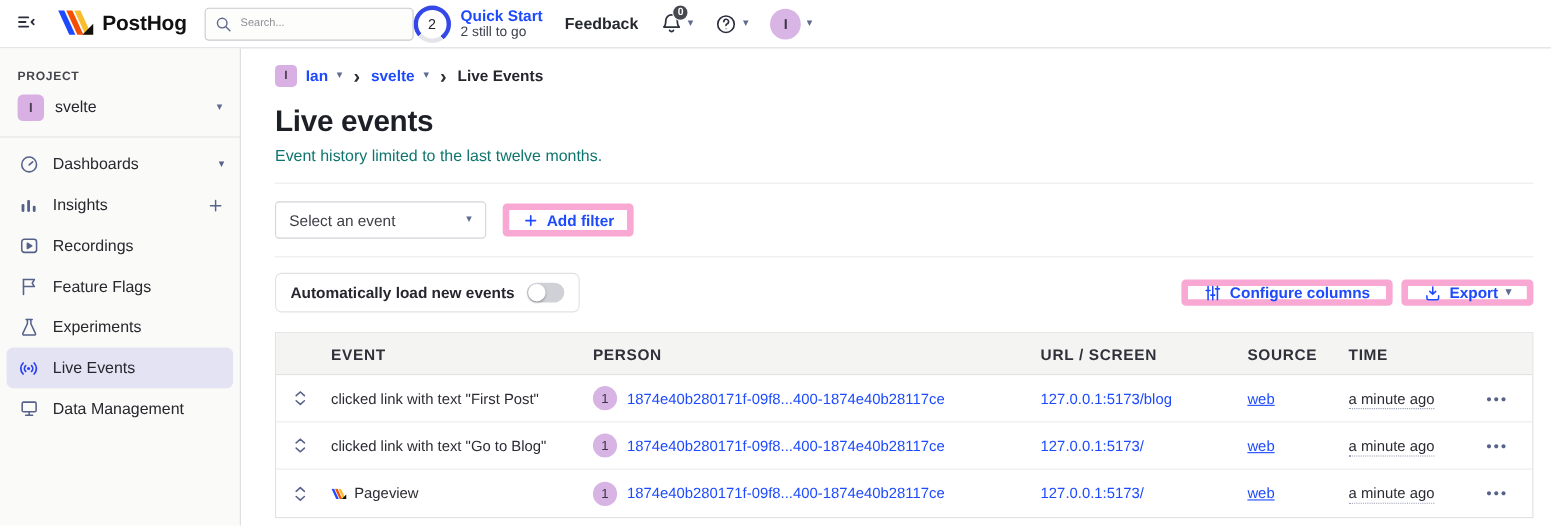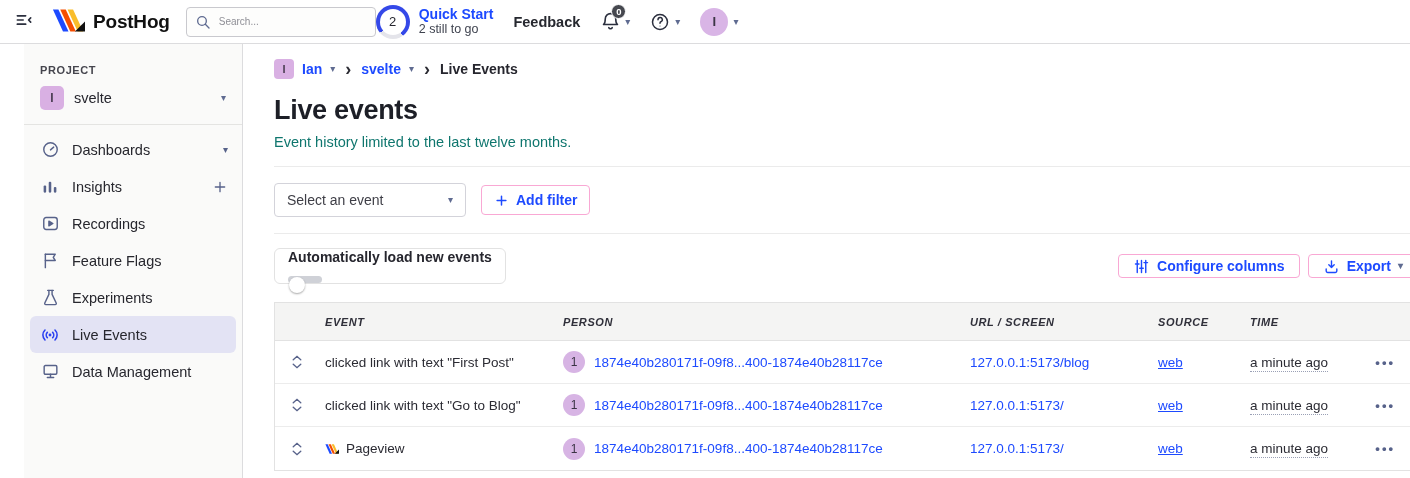--- a/index.html
+++ b/index.html
@@ -40,21 +40,21 @@
   .bell-wrap { position: relative; display: flex; align-items: center; gap: 4px; cursor: pointer; }
   .bell-badge { position: absolute; top: -7px; left: 11px; width: 15px; height: 15px;
     border-radius: 50%; background: #46484f; color: #fff; font-size: 9.5px; font-weight: 700;
     display: grid; place-items: center; border: 1.5px solid #fff; }
   .help-wrap { display: flex; align-items: center; gap: 5px; cursor: pointer; }
   .avatar-wrap { display: flex; align-items: center; gap: 5px; cursor: pointer; }
   .tb-avatar { width: 28px; height: 28px; border-radius: 50%; background: #d9b5e6;
     display: grid; place-items: center; font-size: 13px; color: #3c3545; font-weight: 600; }
 
   
-  .body-row { display: flex; height: 434px; margin-left: 24px; }
+  .body-row { display: flex; height: 434px; }
   .sidebar { width: 219px; background: #fafaf9; border-right: 1px solid #dcdcde; padding-top: 12px; flex: none; }
   .main { flex: 1; padding: 14px 16px 0 31px; }
 
   
   .side-label { font-size: 11px; font-weight: 700; letter-spacing: 0.6px; color: #45454e; padding: 8px 16px 6px; }
   .project-row { display: flex; align-items: center; gap: 10px; padding: 4px 16px 12px; cursor: pointer; }
   .project-avatar { width: 24px; height: 24px; border-radius: 5px; background: #d9b0e3;
     display: grid; place-items: center; font-size: 12px; color: #4a3d52; font-weight: 600; }
   .project-name { font-size: 14.5px; flex: 1; color: #26262e; }
   .side-div { border: none; border-top: 1px solid #e4e4e2; margin: 2px 0 6px; }
@@ -75,41 +75,41 @@
 
   .page-title { font-size: 27px; font-weight: 700; color: #1d1f27; margin: 15px 0 8px; letter-spacing: -0.3px; }
   .page-subtitle { font-size: 14.5px; color: #0f766e; }
   .h-div { height: 1px; background: #ebebeb; margin-top: 16px; }
 
   
   .filter-row { display: flex; align-items: center; gap: 15px; margin: 16px 0; }
   .event-select { width: 192px; height: 34px; border: 1px solid #d3d3da; border-radius: 4px;
     background: #fff; display: flex; align-items: center; justify-content: space-between;
     padding: 0 12px; font-size: 14px; color: #3e3e46; cursor: pointer; }
-  .btn-outline { height: 30px; border: 1px solid #f9a8d4; border-radius: 4px; background: #fff;
+  .btn-outline { height: 30px; border: 6px solid #f9a8d4; border-radius: 4px; background: #fff;
     display: inline-flex; align-items: center; gap: 7px; padding: 0 12px;
     color: #1d4aff; font-weight: 600; font-size: 14px; cursor: pointer;
     font-family: "Liberation Sans", sans-serif; }
 
   
   .controls-row { display: flex; align-items: center; justify-content: space-between; margin: 14px 0 0; }
   .autoload { height: 36px; border: 1px solid #e2e2e2; border-radius: 6px; background: #fff;
-    display: inline-flex; align-items: flex-start; gap: 11px; padding: 0 13px;
-    font-size: 14px; font-weight: 600; color: #26262e; flex-direction: column; }
+    display: inline-flex; align-items: center; gap: 11px; padding: 0 13px;
+    font-size: 14px; font-weight: 600; color: #26262e; }
   .toggle { width: 34px; height: 18px; border-radius: 9px; background: #cfd1d7; position: relative; cursor: pointer; }
   .toggle .knob { position: absolute; left: 1px; top: 1px; width: 16px; height: 16px;
     border-radius: 50%; background: #fff; box-shadow: 0 1px 2px rgba(0,0,0,.35); }
   .right-buttons { display: flex; gap: 8px; }
   .btn-outline.tall { height: 24px; padding: 0 14px; }
 
   
   .events-table { border: 1px solid #e2e2e2; margin-top: 18px; width: 1144px; background: #fff; }
   .t-grid { display: grid; grid-template-columns: 42px 238px 405px 190px 95px 120px 1fr; align-items: center; }
   .t-head { background: #f4f4f3; height: 38px; border-bottom: 1px solid #e2e2e2; }
-  .th { font-size: 11px; font-weight: 700; letter-spacing: .6px; color: #30303a; padding-left: 8px; font-style: italic; }
+  .th { font-size: 14px; font-weight: 700; letter-spacing: .6px; color: #30303a; padding-left: 8px; }
   .t-row { height: 43px; border-bottom: 1px solid #ececec; font-size: 13.5px; }
   .t-row:last-child { border-bottom: none; }
   .expander { display: flex; flex-direction: column; align-items: center; gap: 2px;
     margin-left: 14px; cursor: pointer; color: #57628a; background: none; border: none; width: 16px; }
   .event-cell { padding-left: 8px; display: flex; align-items: center; gap: 7px; color: #2b2b33; }
   .person-cell { padding-left: 8px; display: flex; align-items: center; gap: 9px; }
   .p-avatar { width: 22px; height: 22px; border-radius: 50%; background: #d7b4e4; flex: none;
     display: grid; place-items: center; font-size: 12px; color: #3a3344; }
   .link { color: #1d4aff; text-decoration: none; cursor: pointer; }
   .url-cell { padding-left: 10px; }

